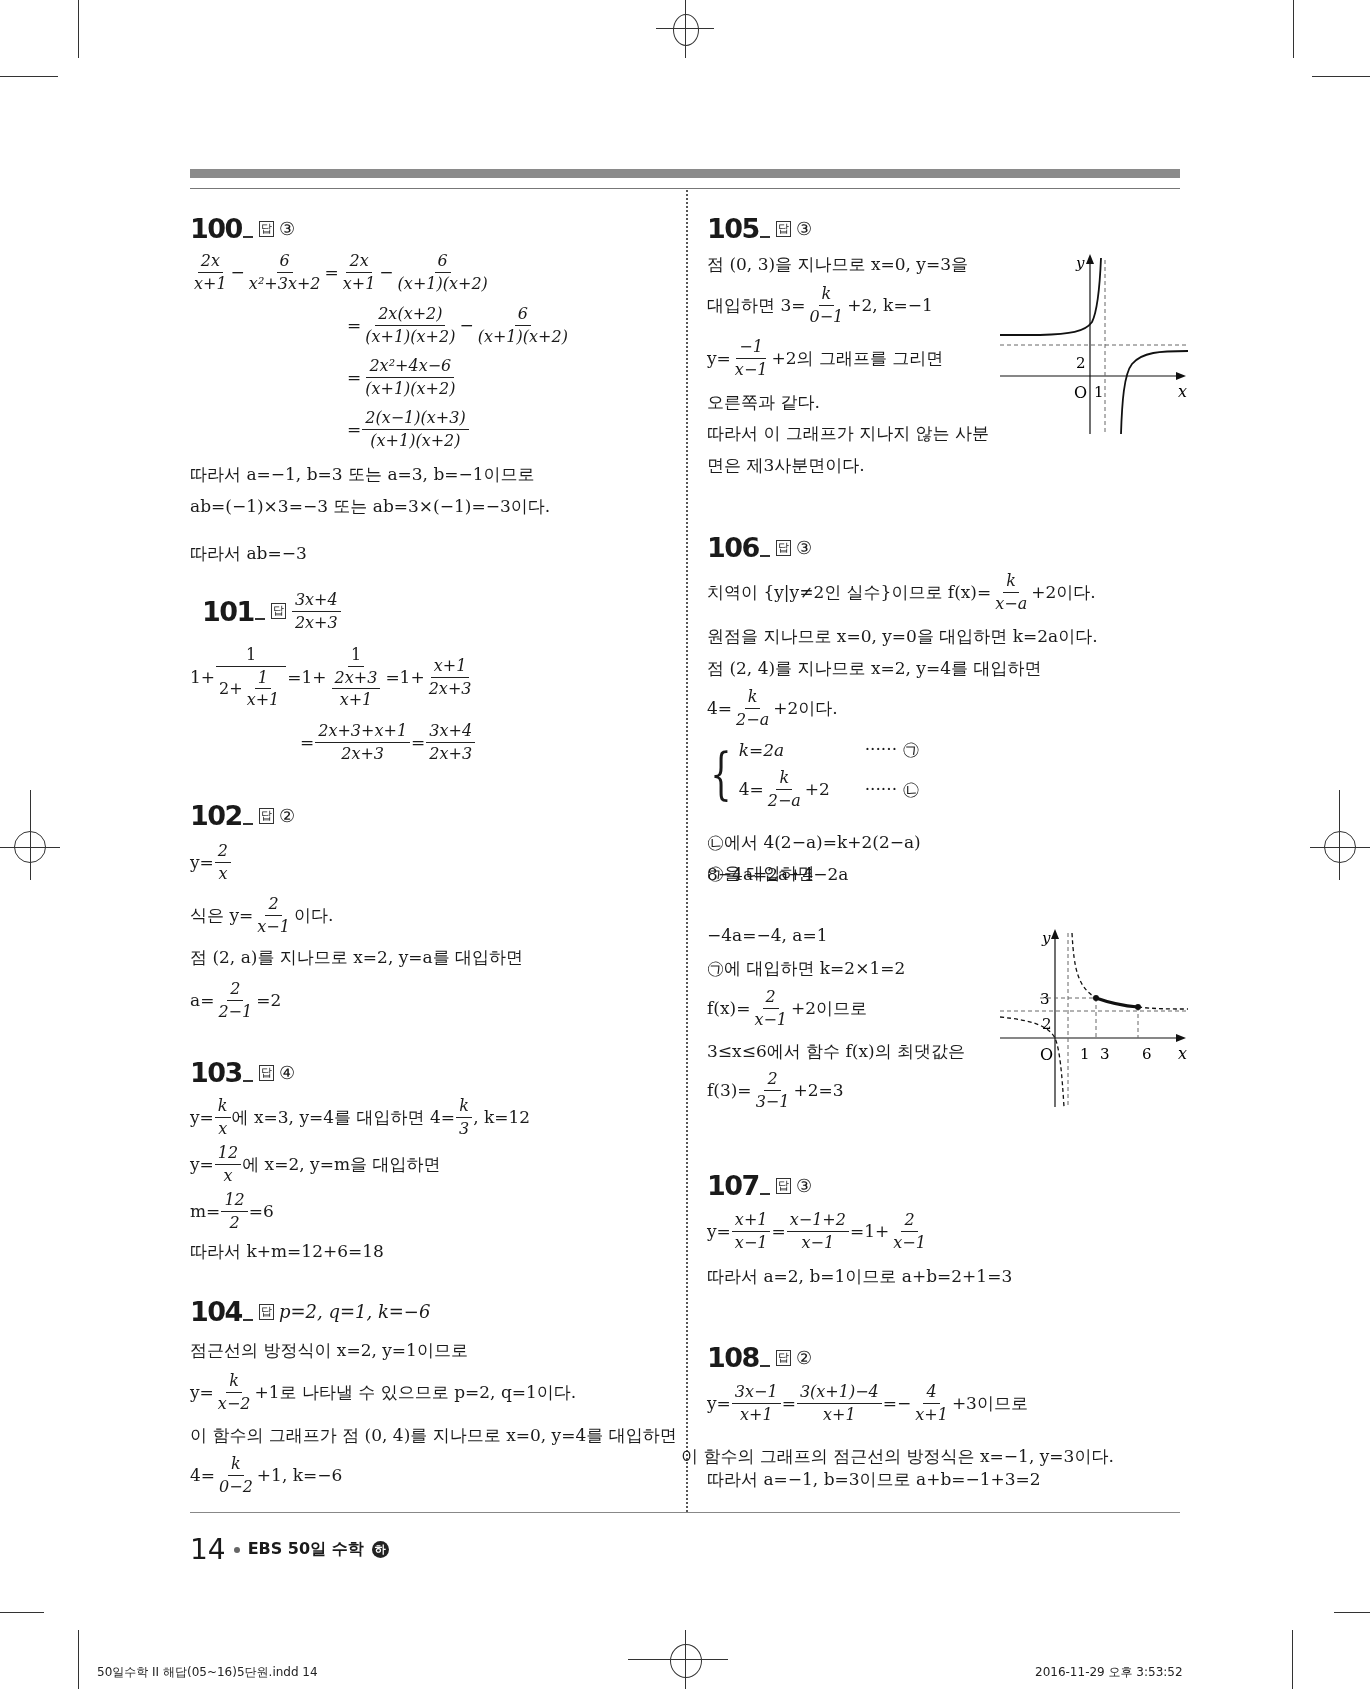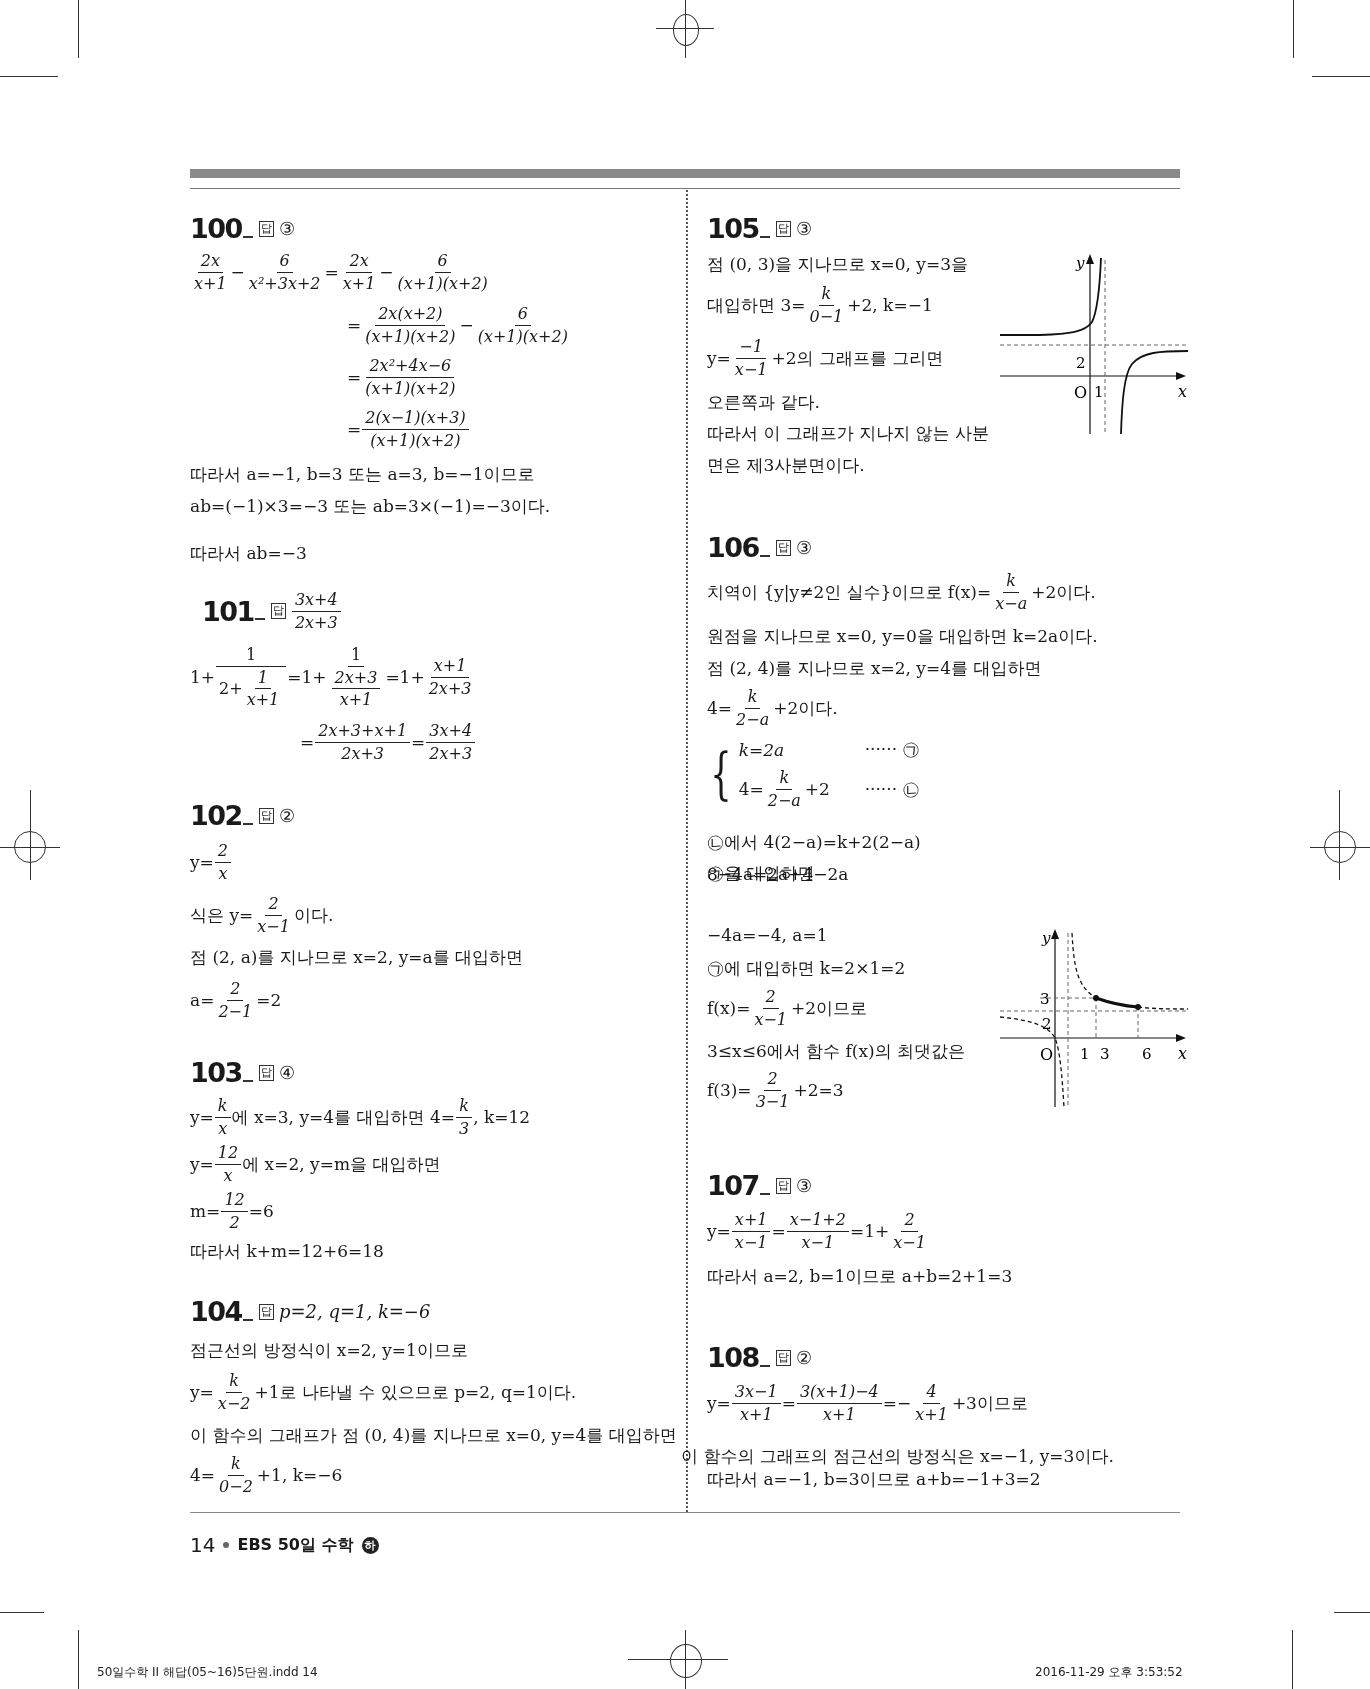--- a/index.html
+++ b/index.html
@@ -16,21 +16,21 @@
   .qnum { font-family:"DejaVu Sans", sans-serif; font-weight:bold; font-size:27px; letter-spacing:-1.5px; }
   .qund { display:inline-block; width:10px; border-bottom:2px solid #333; margin:16px 6px 0 1px; }
   .dap { display:inline-block; font-family:"DejaVu Sans", sans-serif; font-size:11px; border:1.3px solid #333; padding:0 1px; line-height:14px; margin-right:5px; }
   .ans { font-size:18px; }
   .line { position:absolute; white-space:nowrap; font-size:17px; display:flex; align-items:center; }
   .i { font-style:italic; }
   .frac { display:inline-flex; flex-direction:column; align-items:center; vertical-align:middle; margin:0 1px; font-size:16px; }
   .frac > .n { padding:0 3px 2px; border-bottom:1px solid #222; line-height:1.1; }
   .frac > .d { padding:2px 3px 0; line-height:1.1; }
   .footer { position:absolute; left:190px; top:1533px; font-family:"DejaVu Sans", sans-serif; font-size:18px; display:flex; align-items:center; gap:8px; }
-  .footer .pg { font-size:20px; }
+  .footer .pg { font-size:28px; }
   .footer .dot { width:6px; height:6px; border-radius:50%; background:#666; display:inline-block; }
   .footer .title { font-weight:bold; font-size:16px; }
   .footer .circ { display:inline-block; width:17px; height:17px; border-radius:50%; background:#222; color:#fff; font-size:11px; text-align:center; line-height:17px; font-weight:bold; }
   .slug { position:absolute; top:1664px; font-family:"DejaVu Sans", sans-serif; font-size:12px; color:#222; }
   .brace { display:inline-block; font-size:56px; line-height:1; transform:scaleX(0.6); margin-right:0; }
   svg text { font-family:"DejaVu Serif", serif; }
 </style>
 </head>
 <body>
 

